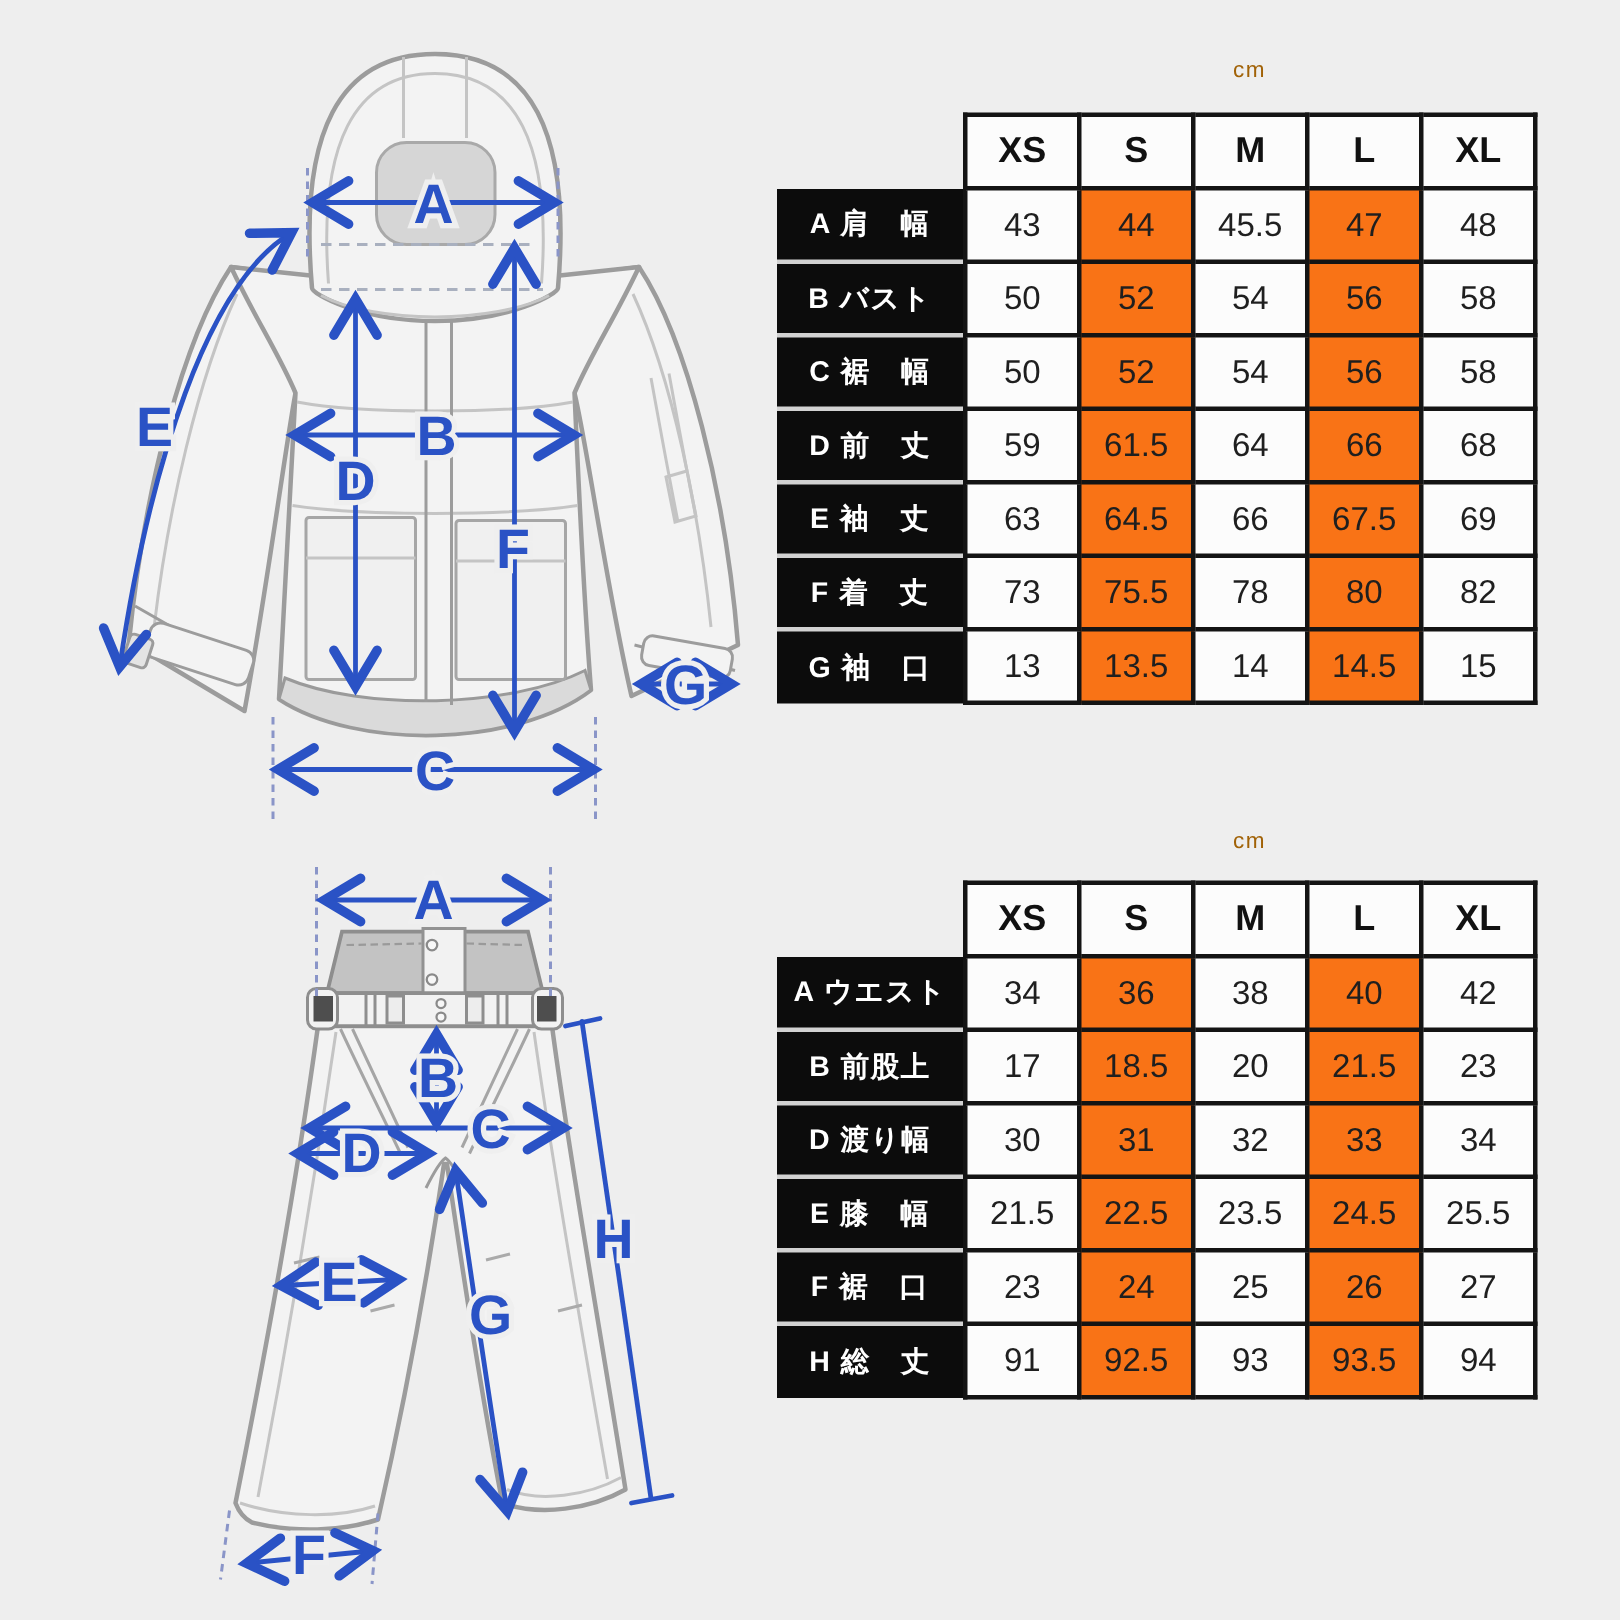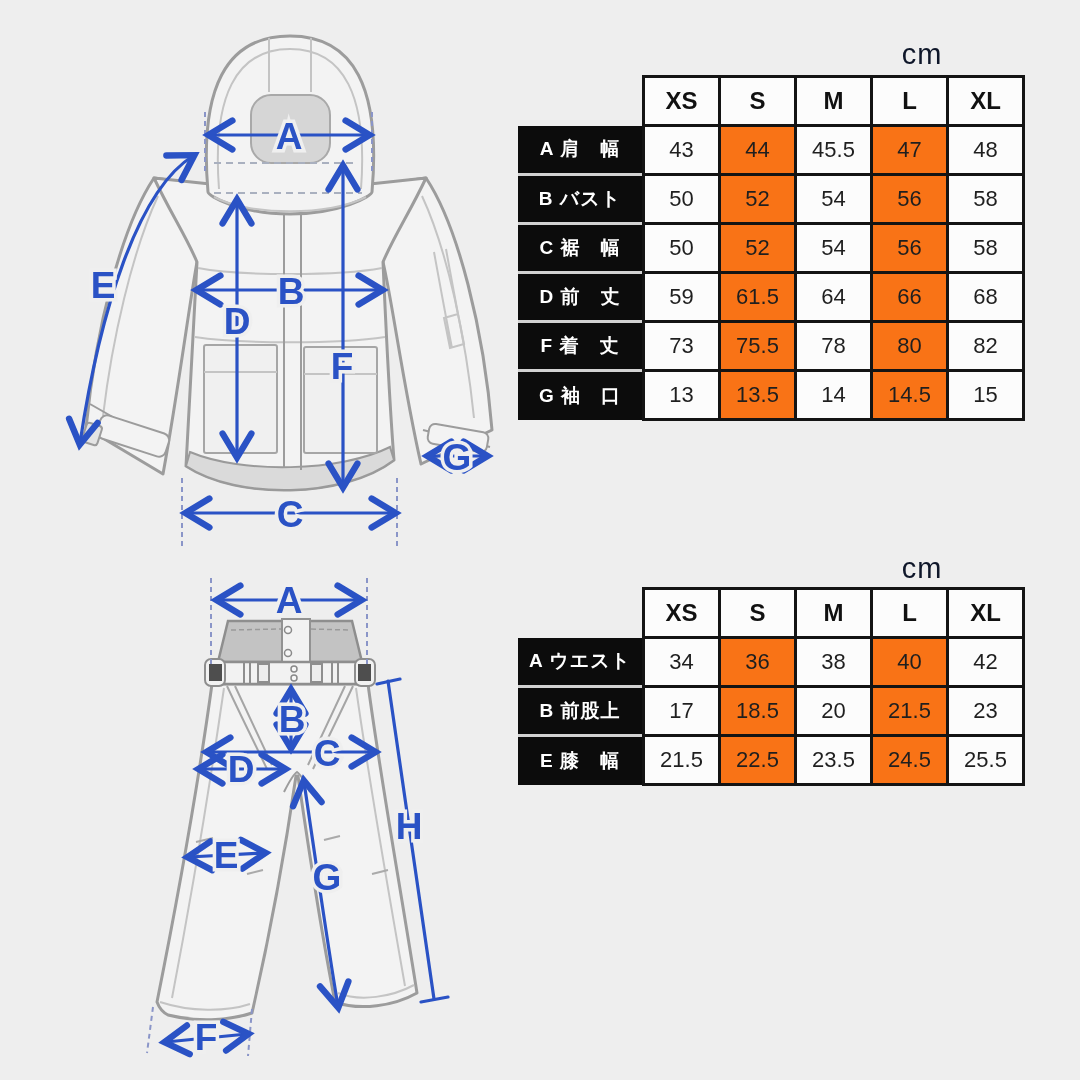--- a/index.html
+++ b/index.html
@@ -3,22 +3,22 @@
 <meta charset="utf-8">
 <style>
   html,body{margin:0;padding:0;}
   body{width:1080px;height:1080px;background:#eeeeee;font-family:"Liberation Sans","DejaVu Sans",sans-serif;}
   #stage{position:relative;width:1080px;height:1080px;overflow:hidden;background:#eeeeee;}
 
   .diagram-svg{position:absolute;}
   #jacket-svg{left:55px;top:20px;}
   #pants-svg{left:95px;top:570px;}
 
-  .cm-label{position:absolute;right:58px;width:200px;text-align:center;
-            font-size:29px;color:#0f172a;letter-spacing:1px;}
+  .cm-label{position:absolute;right:58px;width:200px;text-align:left;
+            font-size:15px;color:#a16207;letter-spacing:1px;}
   #cm-top{top:38px;}
   #cm-bottom{top:552px;}
 
   .table-wrap{position:absolute;left:518px;}
   #jacket-table-wrap{top:75px;}
   #pants-table-wrap{top:587px;}
 
   table.size-table{border-collapse:collapse;table-layout:fixed;}
   table.size-table th.size{
     width:71px;height:44px;border:3px solid #141414;background:#fcfcfc;
@@ -201,20 +201,28 @@
       </tr>
       <tr>
         <td class="rowlabel">D 前　丈</td>
         <td class="val">59</td>
         <td class="val alt">61.5</td>
         <td class="val">64</td>
         <td class="val alt">66</td>
         <td class="val">68</td>
       </tr>
       <tr>
+        <td class="rowlabel">E 袖　丈</td>
+        <td class="val">63</td>
+        <td class="val alt">64.5</td>
+        <td class="val">66</td>
+        <td class="val alt">67.5</td>
+        <td class="val">69</td>
+      </tr>
+      <tr>
         <td class="rowlabel">F 着　丈</td>
         <td class="val">73</td>
         <td class="val alt">75.5</td>
         <td class="val">78</td>
         <td class="val alt">80</td>
         <td class="val">82</td>
       </tr>
       <tr>
         <td class="rowlabel">G 袖　口</td>
         <td class="val">13</td>
@@ -250,24 +258,48 @@
       </tr>
       <tr>
         <td class="rowlabel">B 前股上</td>
         <td class="val">17</td>
         <td class="val alt">18.5</td>
         <td class="val">20</td>
         <td class="val alt">21.5</td>
         <td class="val">23</td>
       </tr>
       <tr>
+        <td class="rowlabel">D 渡り幅</td>
+        <td class="val">30</td>
+        <td class="val alt">31</td>
+        <td class="val">32</td>
+        <td class="val alt">33</td>
+        <td class="val">34</td>
+      </tr>
+      <tr>
         <td class="rowlabel">E 膝　幅</td>
         <td class="val">21.5</td>
         <td class="val alt">22.5</td>
         <td class="val">23.5</td>
         <td class="val alt">24.5</td>
         <td class="val">25.5</td>
       </tr>
+      <tr>
+        <td class="rowlabel">F 裾　口</td>
+        <td class="val">23</td>
+        <td class="val alt">24</td>
+        <td class="val">25</td>
+        <td class="val alt">26</td>
+        <td class="val">27</td>
+      </tr>
+      <tr>
+        <td class="rowlabel">H 総　丈</td>
+        <td class="val">91</td>
+        <td class="val alt">92.5</td>
+        <td class="val">93</td>
+        <td class="val alt">93.5</td>
+        <td class="val">94</td>
+      </tr>
     </tbody>
       </table>
   </div>
 
 </div>
 
 </body></html>

